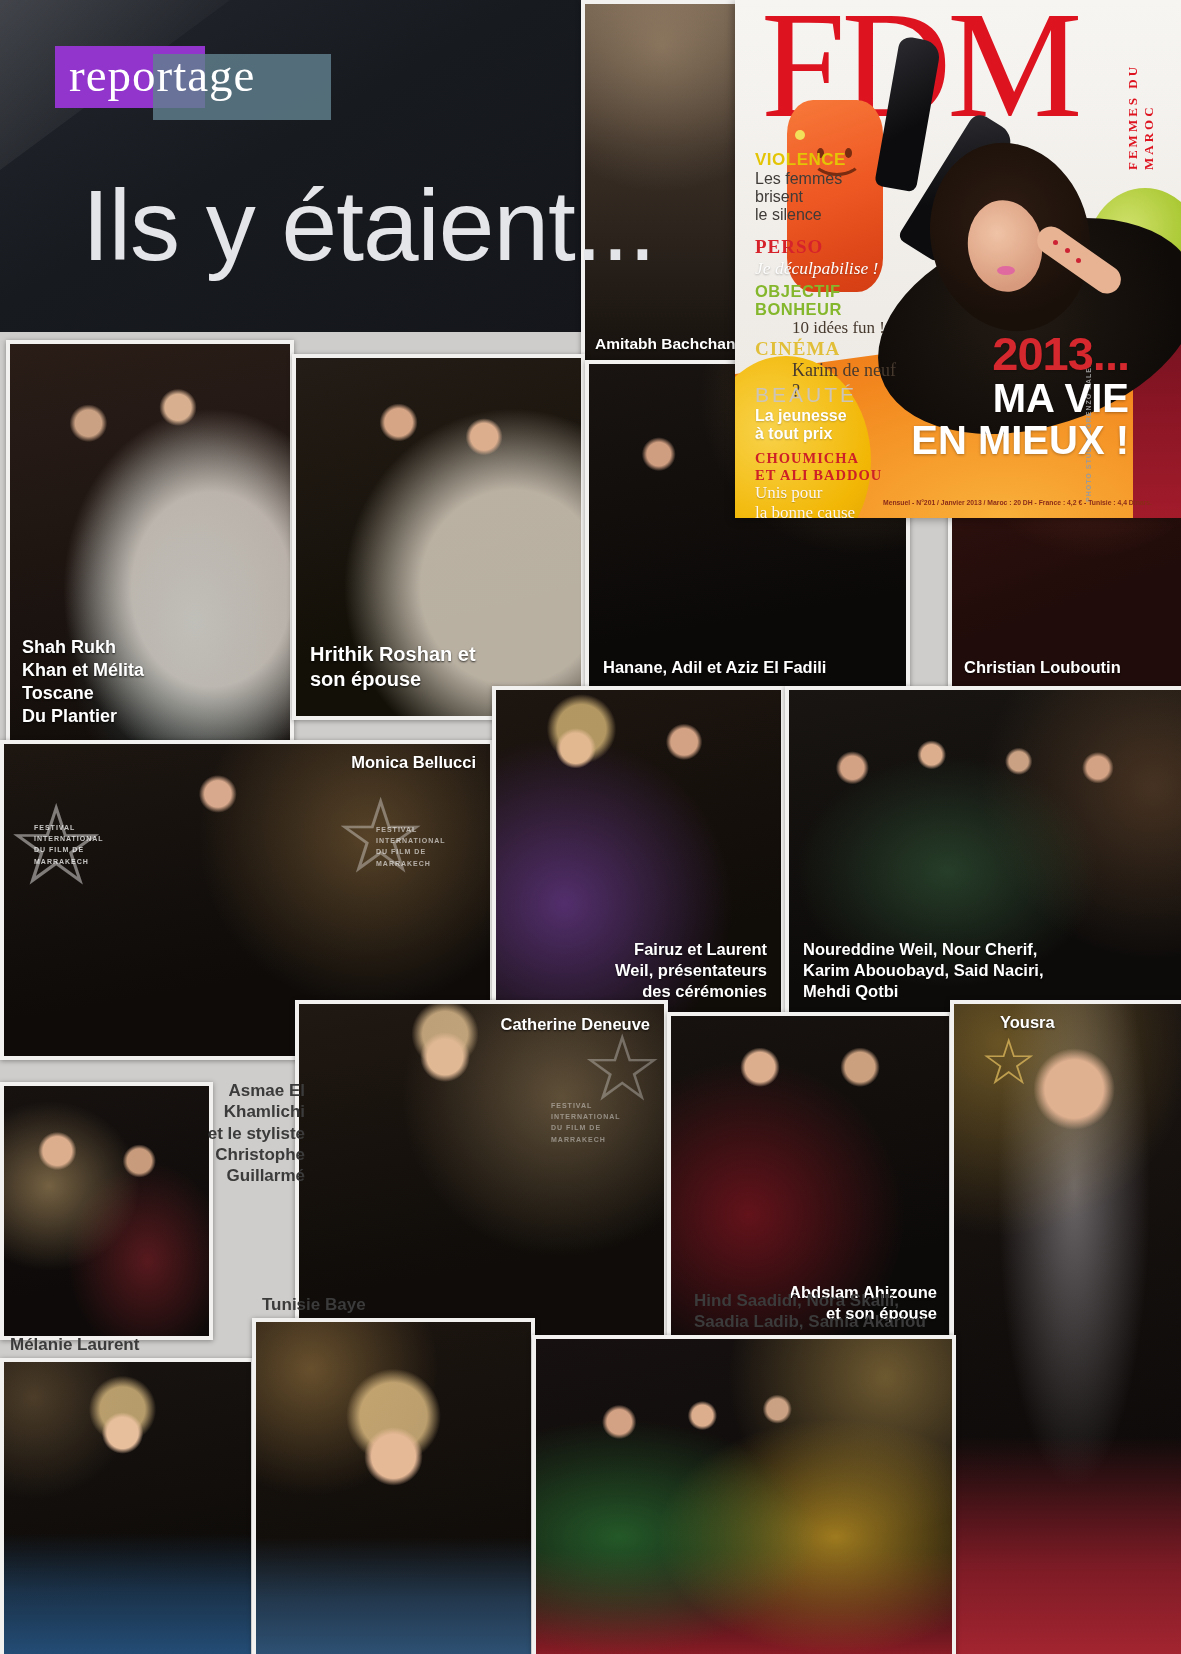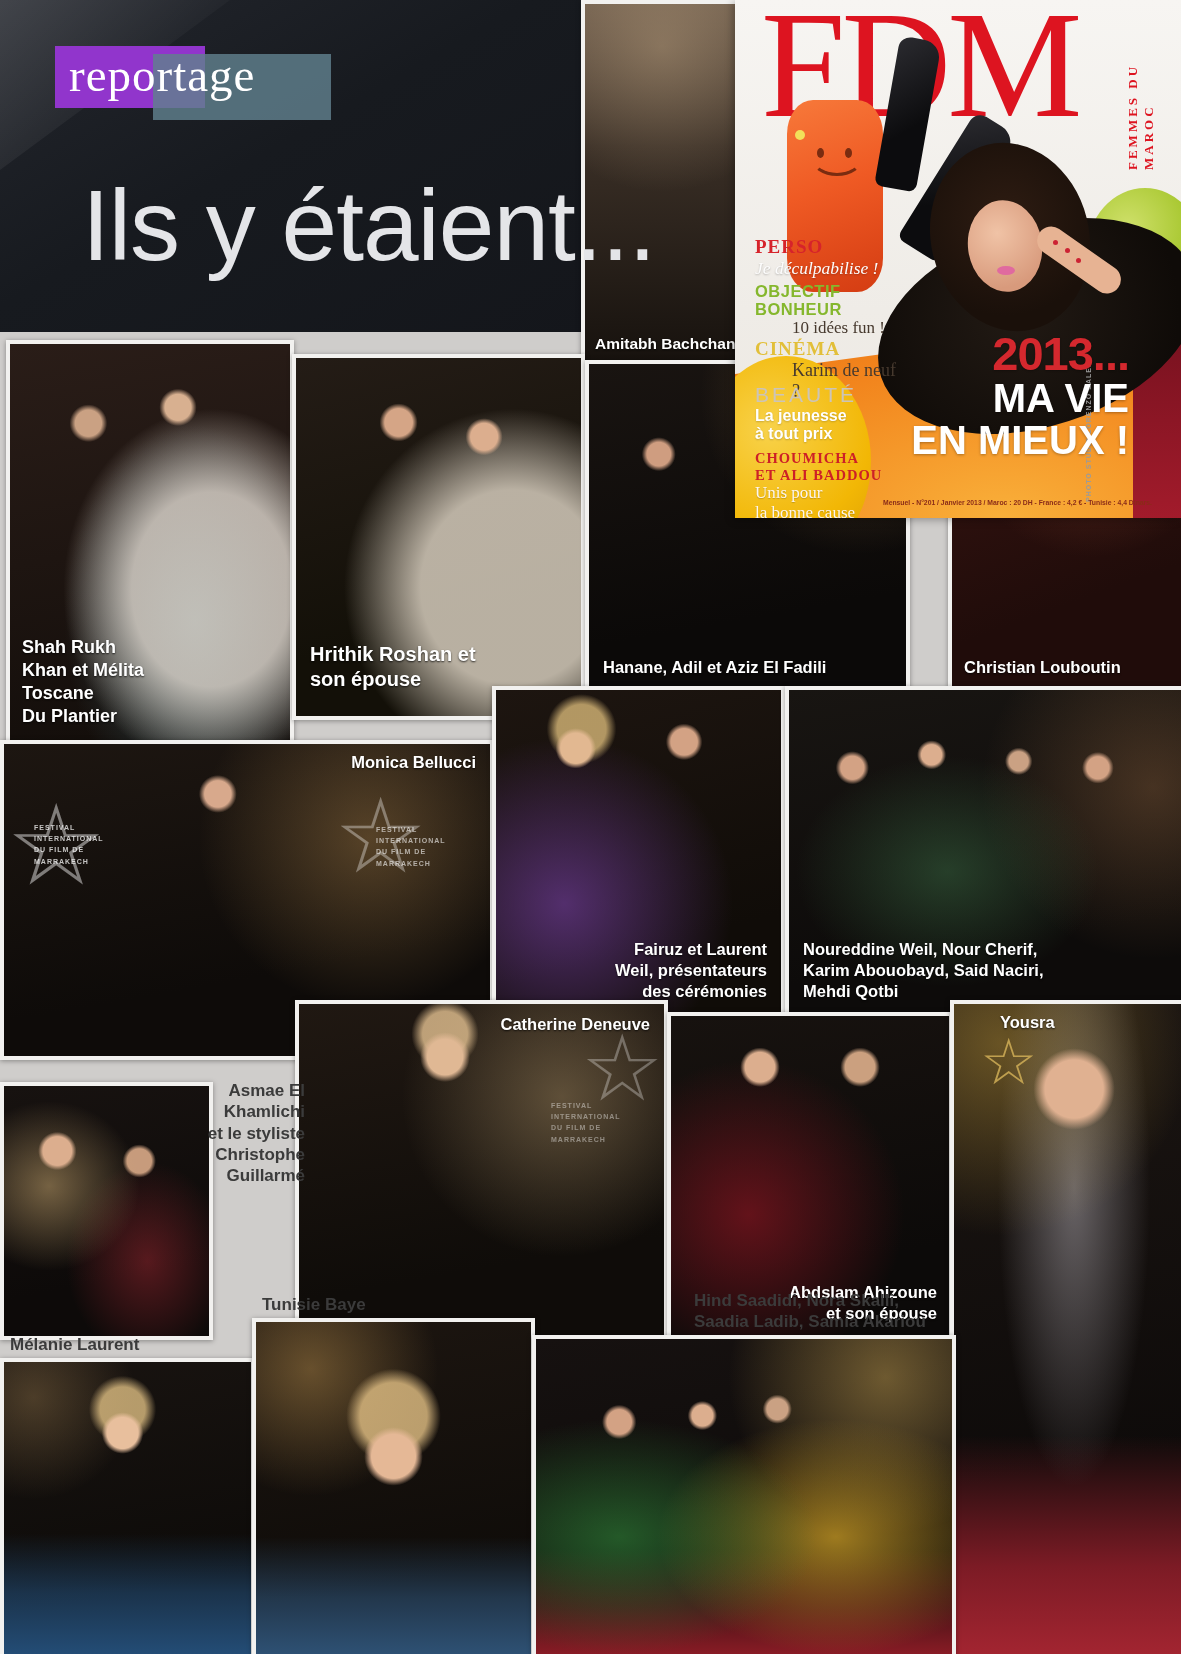--- a/index.html
+++ b/index.html
@@ -284,20 +284,26 @@
     <div class="shoe" style="left:198px;top:112px;width:48px;height:150px;transform:rotate(32deg);"></div>
     <div class="model-body"></div>
     <div class="model-hair"></div>
     <div class="model-face"></div>
     <div class="model-lips"></div>
     <div class="model-hand"></div>
     <div class="nail" style="left:318px;top:240px;"></div>
     <div class="nail" style="left:330px;top:248px;"></div>
     <div class="nail" style="left:341px;top:258px;"></div>
 
+    <div class="topic" style="top:150px;">
+      <div class="tag-sans" style="color:#e4c506;">VIOLENCE</div>
+      <div class="sub-sans-dark pre">Les femmes
+brisent
+le silence</div>
+    </div>
     <div class="topic" style="top:236px;">
       <div class="tag-serif" style="color:#d6232b;">PERSO</div>
       <div class="sub-serif-white-i">Je déculpabilise !</div>
     </div>
     <div class="topic" style="top:282px;">
       <div class="tag-sans pre" style="color:#85b72d;font-size:16.5px;line-height:1.1;">OBJECTIF
 BONHEUR</div>
       <div class="sub-serif-dark">10 idées fun !</div>
     </div>
     <div class="topic" style="top:338px;">

